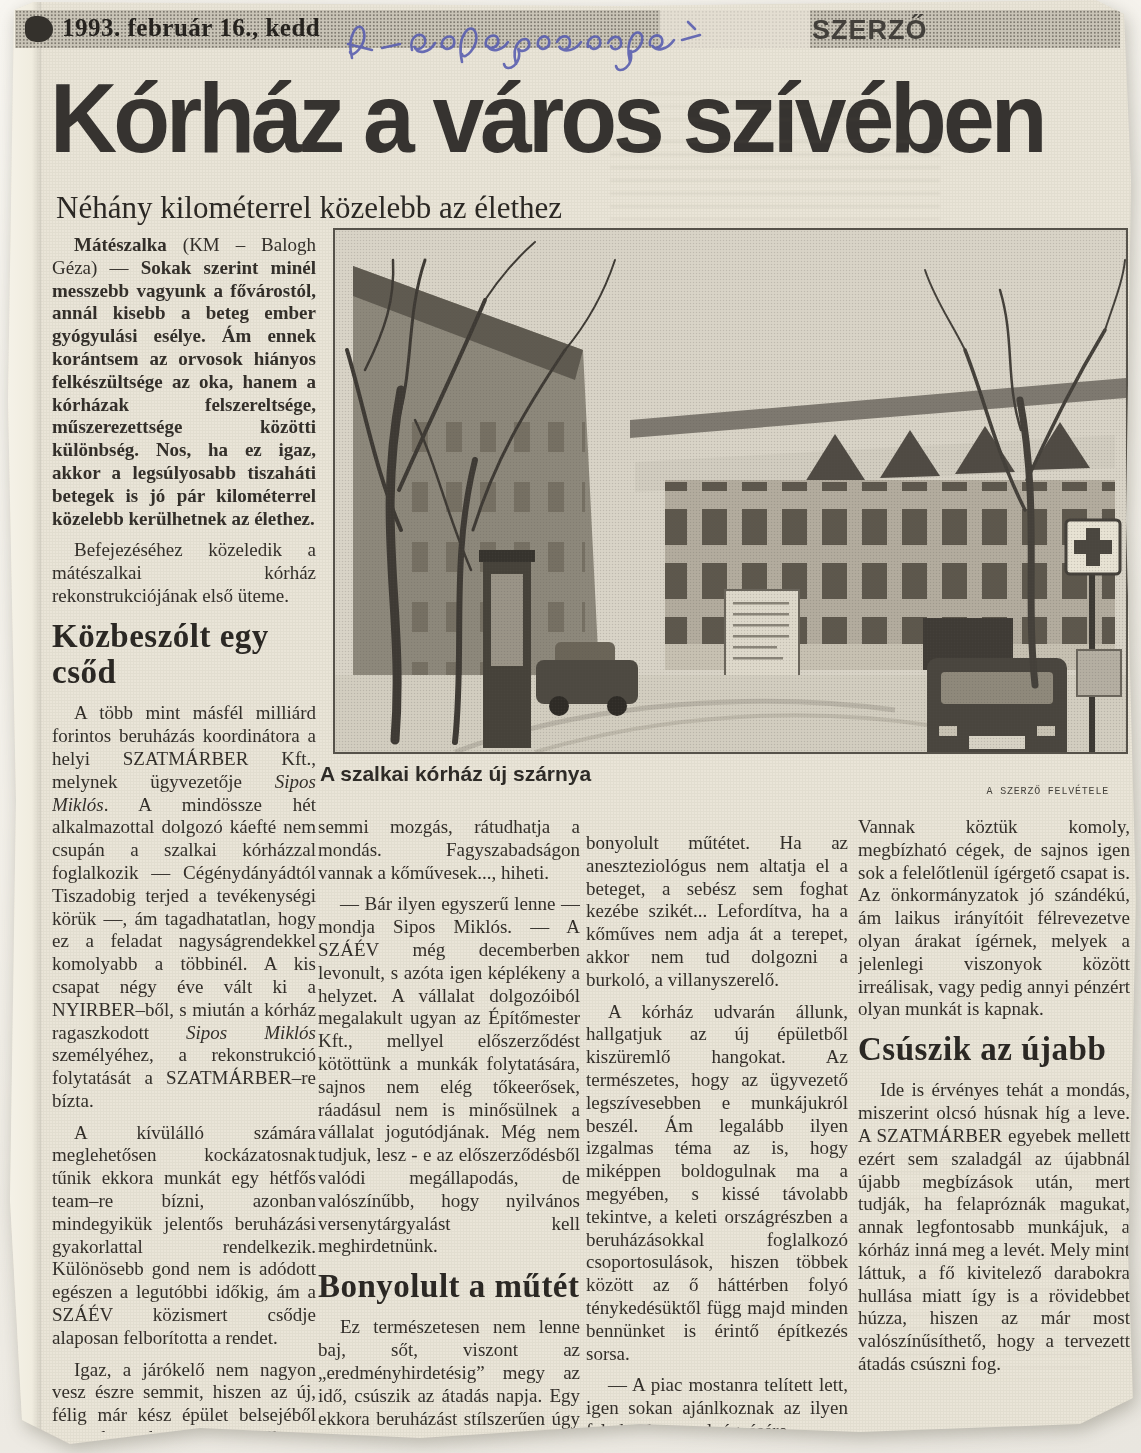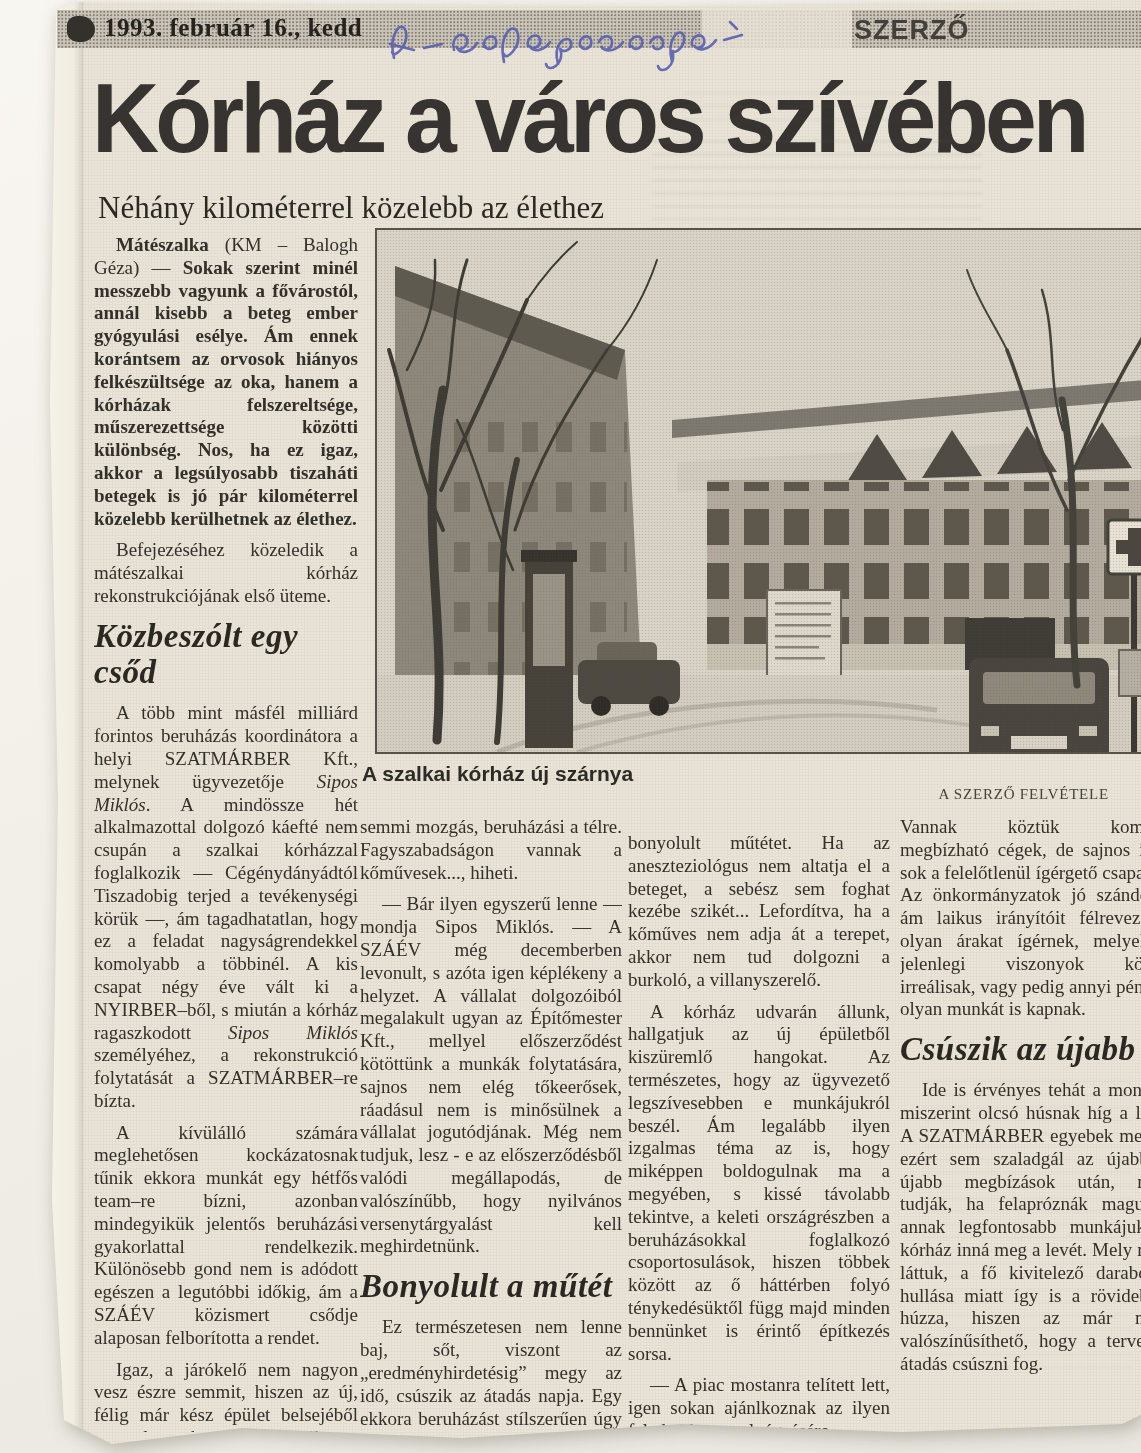--- a/index.html
+++ b/index.html
@@ -1,21 +1,21 @@
 <!DOCTYPE html>
 <html><head>
 <meta charset="utf-8">
 <style>
   html,body{margin:0;padding:0;}
   body{
     width:1141px;height:1453px;overflow:hidden;position:relative;
     background:linear-gradient(160deg,#f8f6f1 0%,#f1eee7 55%,#e9e6df 100%);
     font-family:"Liberation Serif",serif;color:#2f2c28;
   }
-  .shadow-wrap{position:absolute;inset:0;filter:drop-shadow(3px 6px 9px rgba(90,85,70,0.35));margin-left:42px;}
+  .shadow-wrap{position:absolute;inset:0;filter:drop-shadow(3px 6px 9px rgba(90,85,70,0.35));}
   .clipping{
     position:absolute;inset:0;
     background-color:#eae5d8;
     background-image:radial-gradient(rgba(95,88,74,0.06) 1px,transparent 1.2px);
     background-size:3px 3px;
     clip-path:polygon(14px 10px,34px 2px,620px 6px,1096px 0px,1124px 14px,1131px 180px,1126px 520px,1136px 900px,1128px 1250px,1133px 1398px,1080px 1424px,860px 1432px,640px 1424px,420px 1438px,200px 1428px,70px 1444px,22px 1420px,10px 1200px,16px 800px,8px 400px);
   }
   .fold-strip{position:absolute;left:8px;top:0;width:34px;height:1453px;
     background:linear-gradient(90deg,#f5f2e8 0%,#f0ecdf 70%,rgba(0,0,0,0.07) 96%,rgba(0,0,0,0) 100%);}
   .band{
@@ -33,27 +33,27 @@
   .headline{
     position:absolute;left:50px;top:62px;width:1075px;
     font-family:"Liberation Sans",sans-serif;font-weight:700;font-size:93px;
     letter-spacing:-4px;color:#363330;white-space:nowrap;transform:scaleY(1.06);transform-origin:top left;
   }
   .subheadline{position:absolute;left:56px;top:190px;font-family:"Liberation Serif",serif;font-weight:400;font-size:31px;color:#2b2824;}
   .bleed{position:absolute;pointer-events:none;filter:blur(1.1px);opacity:0.55;
     background:repeating-linear-gradient(180deg,rgba(125,118,104,0.16) 0 3px,rgba(0,0,0,0) 3px 13px);}
   .photo-frame{position:absolute;left:333px;top:228px;width:795px;height:526px;border:2px solid #56524a;box-sizing:border-box;overflow:hidden;background:#d8d3c6;}
   .caption{position:absolute;left:320px;top:762px;font-family:"Liberation Sans",sans-serif;font-weight:700;font-size:21px;color:#2e2b27;}
-  .credit{position:absolute;right:32px;top:786px;font-family:Liberation Serif, serif;font-size:15px;letter-spacing:0.8px;color:#45423c;}
+  .credit{position:absolute;right:32px;top:786px;font-family:Liberation Mono, monospace;font-size:10px;letter-spacing:0.8px;color:#45423c;}
   .col{position:absolute;overflow:hidden;text-align:justify;font-size:19px;line-height:1.2;color:#332f2a;}
   .col p{margin:0 0 9px 0;text-indent:22px;}
   .col .bold{font-weight:700;}
   .col .normal{font-weight:400;}
   .col .italic{font-style:italic;}
-  .sec-heading{font-family:"Liberation Serif",serif;font-weight:700;font-size:33px;line-height:1.1;margin:10px 0 12px 0;color:#2b2824;text-indent:0;text-align:left;letter-spacing:0.5px;font-style:italic;}
+  .sec-heading{font-family:"Liberation Serif",serif;font-weight:700;font-size:33px;line-height:1.1;margin:10px 0 12px 0;color:#2b2824;text-indent:0;text-align:left;letter-spacing:0.5px;}
   #col1{left:52px;top:234px;width:264px;height:1198px;}
   #col2{left:318px;top:816px;width:262px;height:616px;}
   #col3{left:586px;top:832px;width:262px;height:616px;}
   #col4{left:858px;top:816px;width:272px;height:616px;}
   #col1 .intro{font-weight:700;}
 </style>
 </head>
 <body>
 
 <div class="shadow-wrap">
@@ -209,21 +209,21 @@
     <div id="col1" class="col">
       <p class="intro"><span class="bold">Mátészalka</span><span class="normal"> (KM – Balogh Géza) — </span><span class="bold">Sokak szerint minél messzebb vagyunk a fővárostól, annál kisebb a beteg ember gyógyulási esélye. Ám ennek korántsem az orvosok hiányos felkészültsége az oka, hanem a kórházak felszereltsége, műszerezettsége közötti különbség. Nos, ha ez igaz, akkor a legsúlyosabb tiszaháti betegek is jó pár kilométerrel közelebb kerülhetnek az élethez.</span></p>
       <p>Befejezéséhez közeledik a mátészalkai kórház rekonstrukciójának első üteme.</p>
       <h2 class="sec-heading">Közbeszólt egy csőd</h2>
       <p><span>A több mint másfél milliárd forintos beruházás koordinátora a helyi SZATMÁRBER Kft., melynek ügyvezetője </span><span class="italic">Sipos Miklós</span><span>. A mindössze hét alkalmazottal dolgozó káefté nem csupán a szalkai kórházzal foglalkozik — Cégénydányádtól Tiszadobig terjed a tevékenységi körük —, ám tagadhatatlan, hogy ez a feladat nagyságrendekkel komolyabb a többinél. A kis csapat négy éve vált ki a NYIRBER–ből, s miután a kórház ragaszkodott </span><span class="italic">Sipos Miklós</span><span> személyéhez, a rekonstrukció folytatását a SZATMÁRBER–re bízta.</span></p>
       <p>A kívülálló számára meglehetősen kockázatosnak tűnik ekkora munkát egy hétfős team–re bízni, azonban mindegyikük jelentős beruházási gyakorlattal rendelkezik. Különösebb gond nem is adódott egészen a legutóbbi időkig, ám a SZÁÉV közismert csődje alaposan felborította a rendet.</p>
       <p>Igaz, a járókelő nem nagyon vesz észre semmit, hiszen az új, félig már kész épület belsejéből szorgalmas kopácsolást hall, azt pedig, hogy kívül</p>
     </div>
 
     <div id="col2" class="col">
-      <p style="text-indent:0;">semmi mozgás, beruházási a télre. Fagyszabadságon vannak a kőművesek..., hiheti.</p>
+      <p style="text-indent:0;">semmi mozgás, rátudhatja a mondás. Fagyszabadságon vannak a kőművesek..., hiheti.</p>
       <p>— Bár ilyen egyszerű lenne — mondja Sipos Miklós. — A SZÁÉV még decemberben levonult, s azóta igen képlékeny a helyzet. A vállalat dolgozóiból megalakult ugyan az Építőmester Kft., mellyel előszerződést kötöttünk a munkák folytatására, sajnos nem elég tőkeerősek, ráadásul nem is minősülnek a vállalat jogutódjának. Még nem tudjuk, lesz - e az előszerződésből valódi megállapodás, de valószínűbb, hogy nyilvános versenytárgyalást kell meghirdetnünk.</p>
       <h2 class="sec-heading">Bonyolult a műtét</h2>
       <p>Ez természetesen nem lenne baj, sőt, viszont az „eredményhirdetésig” megy az idő, csúszik az átadás napja. Egy ekkora beruházást stílszerűen úgy is fel lehet fogni, mint egy</p>
     </div>
 
     <div id="col3" class="col">
       <p style="text-indent:0;">bonyolult műtétet. Ha az aneszteziológus nem altatja el a beteget, a sebész sem foghat kezébe szikét... Lefordítva, ha a kőműves nem adja át a terepet, akkor nem tud dolgozni a burkoló, a villanyszerelő.</p>
       <p>A kórház udvarán állunk, hallgatjuk az új épületből kiszüremlő hangokat. Az természetes, hogy az ügyvezető legszívesebben e munkájukról beszél. Ám legalább ilyen izgalmas téma az is, hogy miképpen boldogulnak ma a megyében, s kissé távolabb tekintve, a keleti országrészben a beruházásokkal foglalkozó csoportosulások, hiszen többek között az ő háttérben folyó ténykedésüktől függ majd minden bennünket is érintő építkezés sorsa.</p>
       <p>— A piac mostanra telített lett, igen sokan ajánlkoznak az ilyen feladatok elvégzésére — vélekedik Sipos Miklós. —</p>
     </div>

